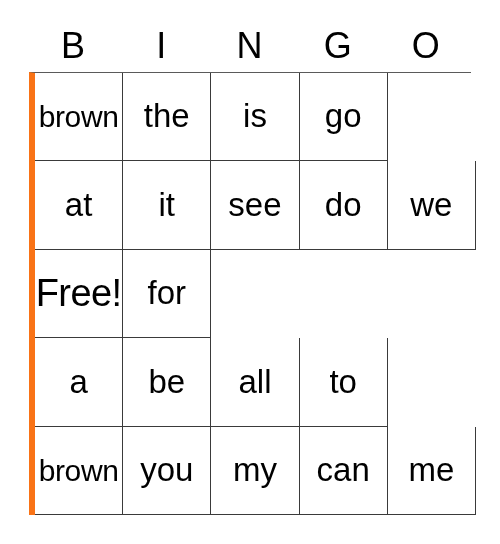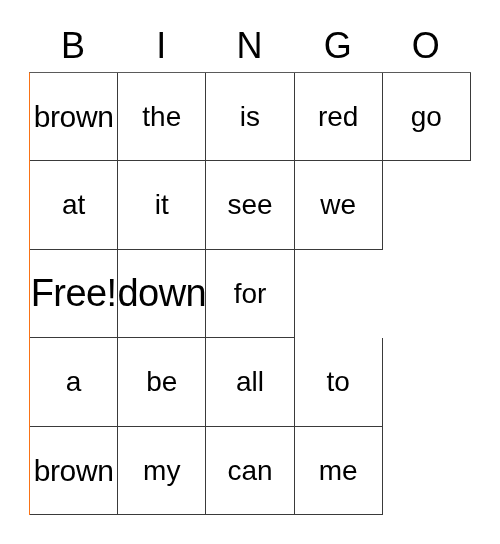--- a/index.html
+++ b/index.html
@@ -30,42 +30,42 @@
     flex: 0 0 88.2px;
     text-align: center;
     font-size: 36px;
     line-height: 1;
     font-weight: normal;
     color: #000000;
   }
   .grid {
     width: 442px;
     border-top: 1px solid #5a5a5a;
-    border-left: 1px solid #f97316;
+    border-left: 6px solid #f97316;
     box-sizing: border-box;
     display: flex;
     flex-direction: column;
   }
   .grid-row {
     display: flex;
     height: 88.4px;
   }
   .cell {
     flex: 0 0 88.2px;
     box-sizing: border-box;
     border-right: 1px solid #3a3a3a;
     border-bottom: 1px solid #3a3a3a;
     display: flex;
     align-items: center;
     justify-content: center;
     overflow: hidden;
     background: #ffffff;
   }
   .cell-text {
-    font-size: 28px;
+    font-size: 33px;
     line-height: 1.05;
     white-space: nowrap;
     text-align: center;
     display: block;
   }
   
   .cell-text.fit {
     font-size: 30px;
     letter-spacing: -0.4px;
   }
@@ -93,48 +93,45 @@
       <div class="cell">
           <span class="cell-text fit">brown</span>
         </div>
       <div class="cell">
           <span class="cell-text">the</span>
         </div>
       <div class="cell">
           <span class="cell-text">is</span>
         </div>
       <div class="cell">
-          <span class="cell-text">red</span>
-        </div>
-      <div class="cell">
           <span class="cell-text">go</span>
         </div>
     </div>
 
     <div class="grid-row">
       <div class="cell">
           <span class="cell-text">at</span>
         </div>
       <div class="cell">
           <span class="cell-text">it</span>
         </div>
       <div class="cell">
           <span class="cell-text">see</span>
         </div>
       <div class="cell">
+          <span class="cell-text">do</span>
+        </div>
+      <div class="cell">
           <span class="cell-text">we</span>
         </div>
     </div>
 
     <div class="grid-row">
       <div class="cell">
           <span class="cell-text fit-tight">Free!</span>
-        </div>
-      <div class="cell">
-          <span class="cell-text fit-tight">down</span>
         </div>
       <div class="cell">
           <span class="cell-text">for</span>
         </div>
     </div>
 
     <div class="grid-row">
       <div class="cell">
           <span class="cell-text">a</span>
         </div>
@@ -147,20 +144,23 @@
       <div class="cell">
           <span class="cell-text">to</span>
         </div>
     </div>
 
     <div class="grid-row">
       <div class="cell">
           <span class="cell-text fit">brown</span>
         </div>
       <div class="cell">
+          <span class="cell-text">you</span>
+        </div>
+      <div class="cell">
           <span class="cell-text">my</span>
         </div>
       <div class="cell">
           <span class="cell-text">can</span>
         </div>
       <div class="cell">
           <span class="cell-text">me</span>
         </div>
     </div>
 

